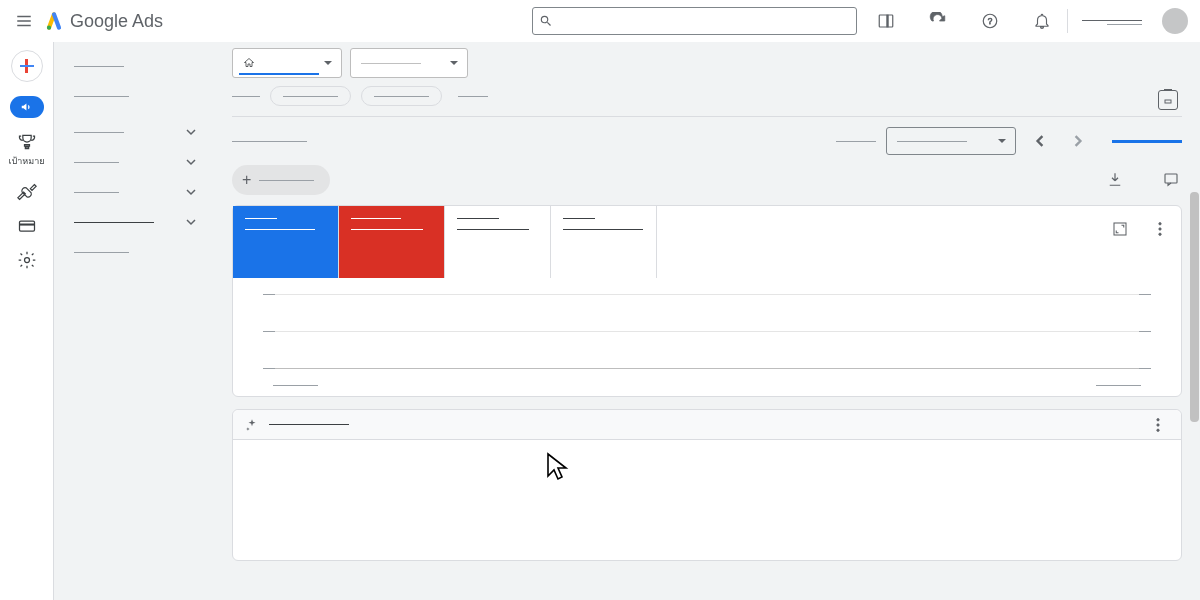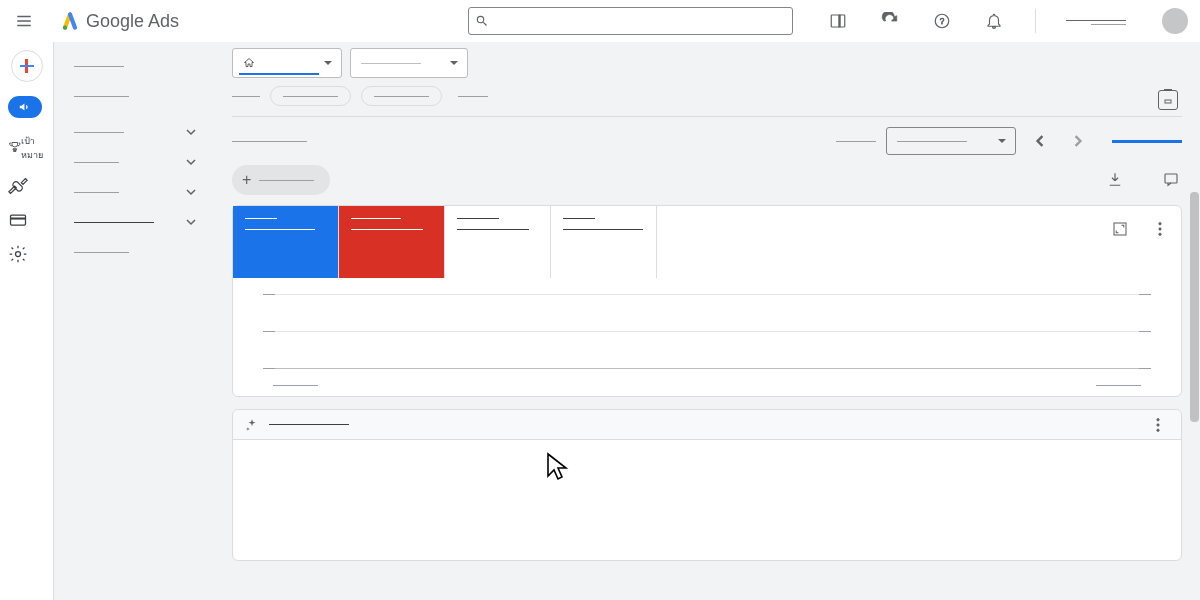--- a/index.html
+++ b/index.html
@@ -1,19 +1,19 @@
 <!DOCTYPE html>
 <html><head>
 <meta charset="utf-8">
 <style>
   * { box-sizing: border-box; margin: 0; padding: 0; }
   html, body { width: 1200px; height: 600px; font-family: Arial, sans-serif; background: #f1f3f4; overflow: hidden; }
   
   
-  .header { height: 42px; background: #fff; display: flex; align-items: center; padding: 16px 12px; gap: 24px; }
+  .header { height: 42px; background: #fff; display: flex; align-items: center; padding: 16px 12px; gap: 8px; }
   .menu-icon { width: 24px; height: 24px; display:flex; align-items:center; justify-content:center; cursor:pointer; }
   .menu-icon svg { width:18px; height:18px; }
   .logo-wrap { display:flex; align-items:center; gap:6px; }
   .ads-logo { width: 20px; height: 20px; position:relative; }
   .product-name { font-size: 18px; color:#5f6368; }
   .searchbox { margin-left: auto; margin-right: 10px; flex: 0 0 325px; height: 28px; border:1px solid #80868b; border-radius:3px; display:flex; align-items:center; padding:0 6px; }
   .searchbox svg { width:14px; height:14px; fill:#5f6368; }
   .header-icons { display:flex; align-items:center; gap: 30px; }
   .hicon { width:22px; height:22px; display:flex; align-items:center; justify-content:center; cursor:pointer; }
   .hicon svg { width:18px; height:18px; fill:#5f6368; stroke:#5f6368; }
@@ -21,21 +21,21 @@
   .acct-box { display:flex; flex-direction:column; align-items:flex-end; }
   .acct-line { width:60px; border-top:1px solid #5f6368; margin:3px 0;}
   .acct-line2 { width:35px; border-top:1px solid #9aa0a6; }
   .avatar { width:26px; height:26px; border-radius:50%; background:#c5c6c7; margin-left:12px; }
   
   
   .leftrail { position:absolute; top:42px; left:0; width:54px; bottom:0; background:#fff; border-right:1px solid #dadce0; display:flex; flex-direction:column; align-items:center; padding-top:8px; gap:14px; }
   .fab { width:32px; height:32px; border-radius:50%; border:1px solid #dadce0; display:flex; align-items:center; justify-content:center; position:relative; }
   .fab .plus-v { position:absolute; width:2.5px; height:14px; background:#ea4335; }
   .fab .plus-h { position:absolute; width:14px; height:2.5px; background:#4285f4; }
-  .rail-item { width:38px; display:flex; flex-direction:row; align-items:center; cursor:pointer; }
+  .rail-item { width:38px; display:flex; flex-direction:column; align-items:center; cursor:pointer; }
   .rail-pill { height:22px; border-radius:11px; display:flex; align-items:center; justify-content:center; }
   .rail-pill.blue { background:#1a73e8; width:34px; }
   .rail-label { font-size:9px; color:#3c4043; margin-top:2px; }
   
   
   .secondnav { position:absolute; top:42px; left:54px; width:160px; bottom:0; background:#f1f3f4; padding:8px 6px; }
   .navpill { height:28px; border-radius:14px; background:#1a73e8; color:#fff; display:flex; align-items:center; padding:0 14px; font-size:12px; position:relative; }
   .navpill .chev { position:absolute; right:12px; }
   .navrow { height:28px; display:flex; align-items:center; padding:0 14px; margin-top:2px; position:relative; }
   .navrow .ph { border-top:1px solid #9aa0a6; }

